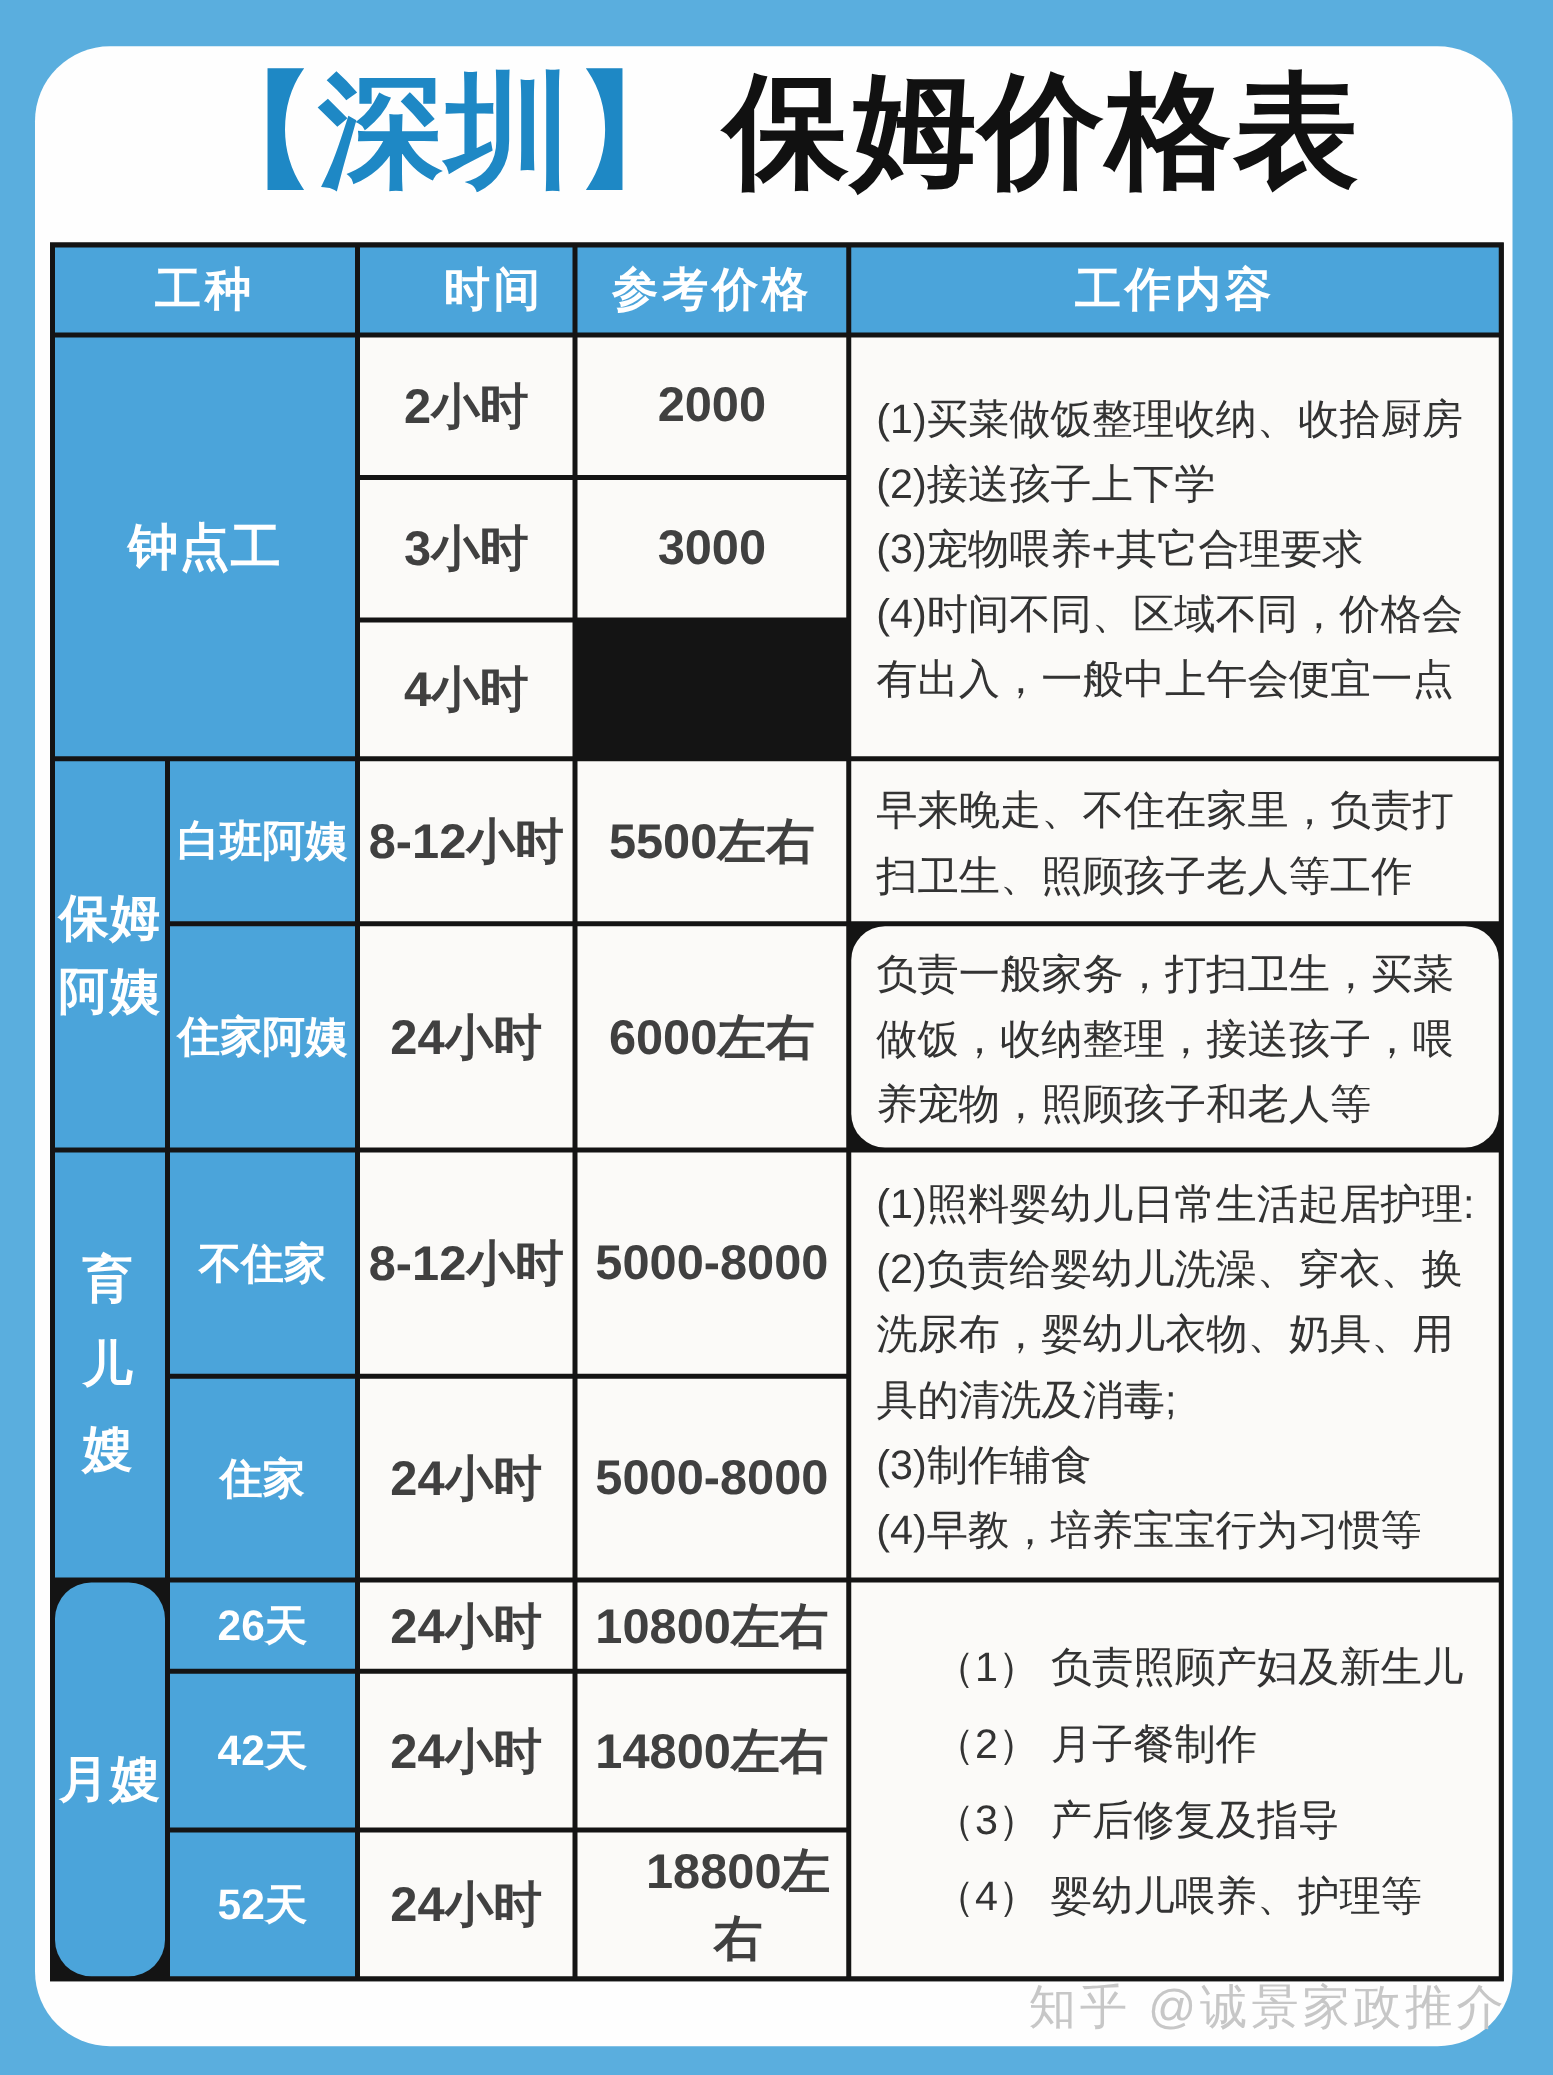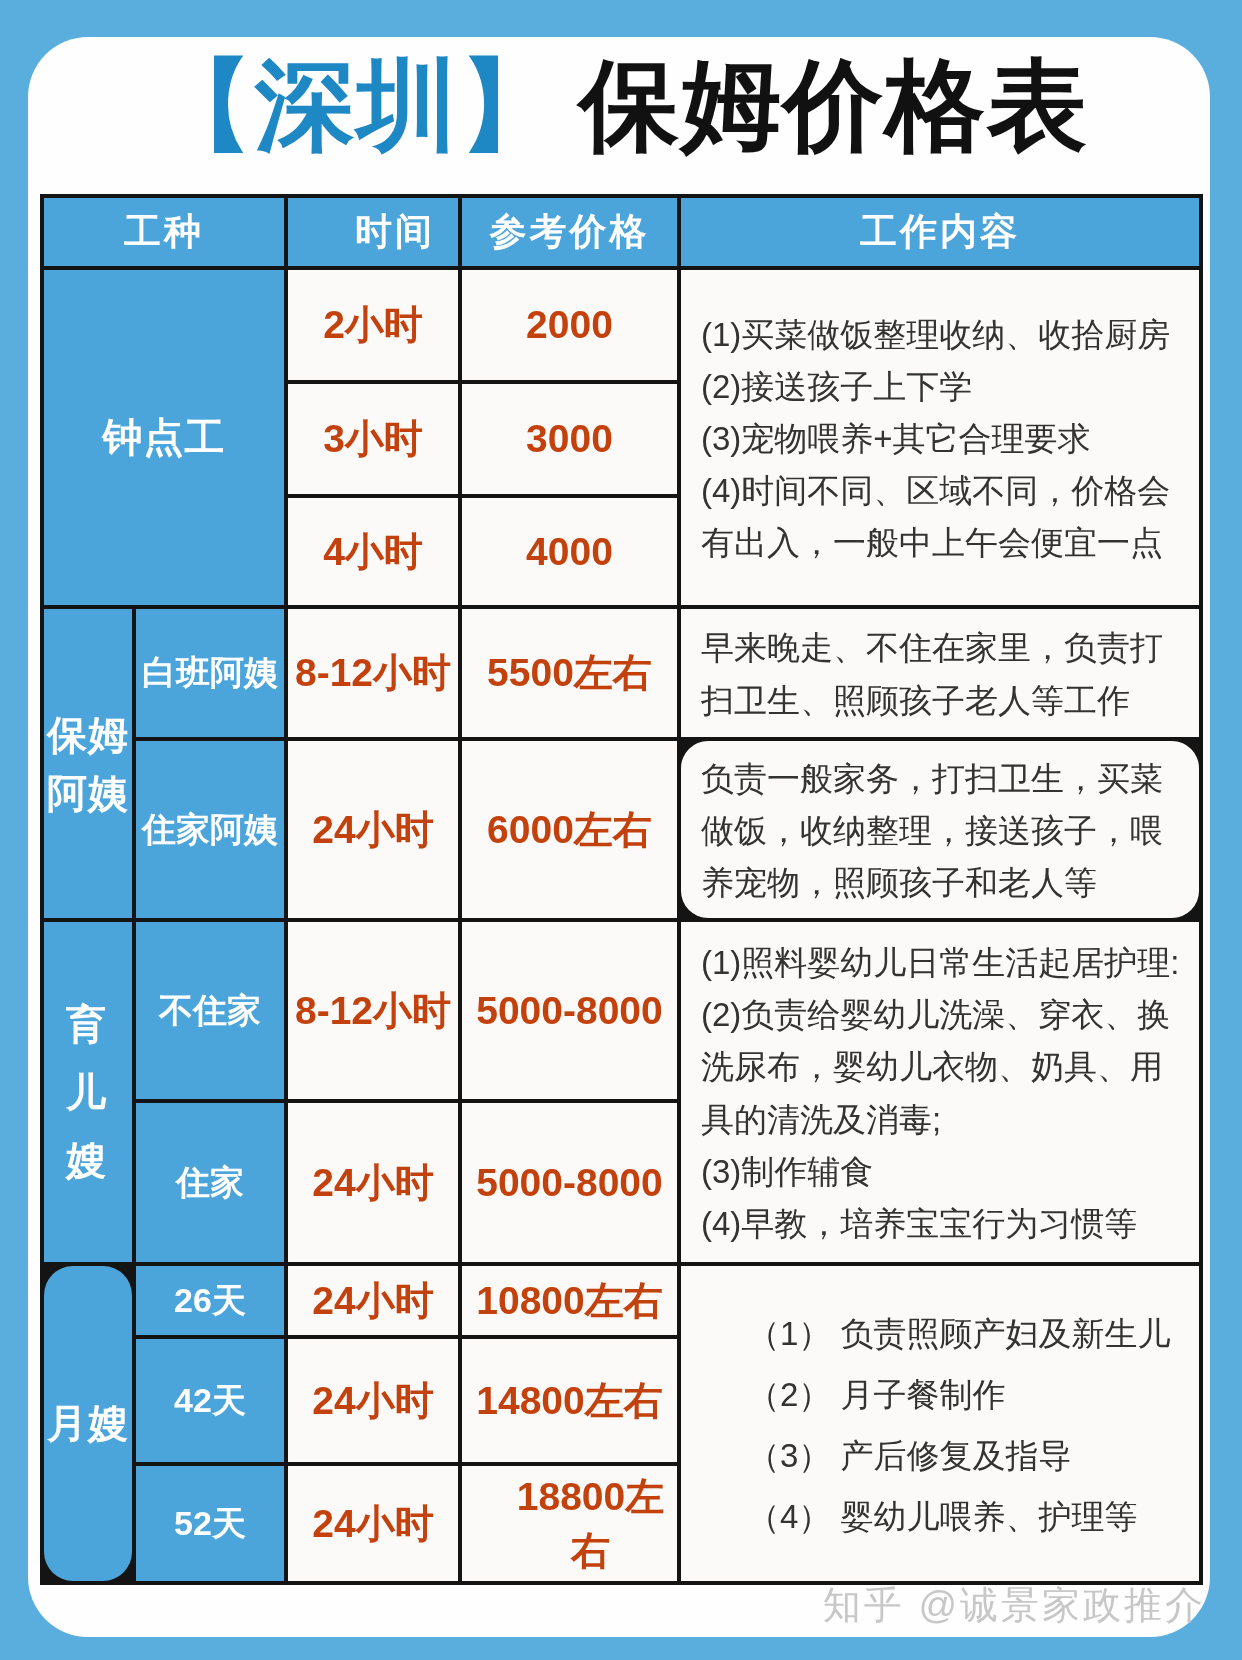--- a/index.html
+++ b/index.html
@@ -45,21 +45,21 @@
     display: flex;
     align-items: center;
     justify-content: center;
     text-align: center;
   }
   .blue { background: #4ba4da; color: #ffffff; font-weight: 700; }
   .white { background: #fbfaf8; color: #2b2b2b; }
   .head { font-size: 37px; letter-spacing: 3px; }
   .lab  { font-size: 40px; letter-spacing: 1px; }
   .sub  { font-size: 34px; }
-  .val  { font-size: 39px; font-weight: 600; color: #c2410c; letter-spacing: 0px; }
+  .val  { font-size: 39px; font-weight: 600; color: #404040; letter-spacing: 0px; }
   .wrap2 { display: inline-block; width: 2.15em; word-break: break-all; line-height: 1.45; text-align: center; }
   .wrap1 { display: inline-block; width: 1.1em;  word-break: break-all; line-height: 1.7;  text-align: left; }
   .content {
     justify-content: flex-start;
     text-align: left;
     font-size: 33px;
     line-height: 1.58;
     color: #333333;
     padding: 15px 16px 12px 20px;
     white-space: pre-line;
@@ -91,21 +91,20 @@
   <div class="cell blue head" style="grid-column:3; grid-row:1;padding-left:44px;">时间</div>
   <div class="cell blue head" style="grid-column:4; grid-row:1;">参考价格</div>
   <div class="cell blue head" style="grid-column:5; grid-row:1;">工作内容</div>
 
   <div class="cell blue lab" style="grid-column:1/3; grid-row:2/5;">钟点工</div>
   <div class="cell white val" style="grid-column:3; grid-row:2;">2小时</div>
   <div class="cell white val" style="grid-column:4; grid-row:2;">2000</div>
   <div class="cell white val" style="grid-column:3; grid-row:3;">3小时</div>
   <div class="cell white val" style="grid-column:4; grid-row:3;">3000</div>
   <div class="cell white val" style="grid-column:3; grid-row:4;">4小时</div>
-  <div class="cell white val" style="grid-column:4; grid-row:4;">4000</div>
   <div class="cell white content" style="grid-column:5; grid-row:2/5;">(1)买菜做饭整理收纳、收拾厨房
 (2)接送孩子上下学
 (3)宠物喂养+其它合理要求
 (4)时间不同、区域不同，价格会有出入，一般中上午会便宜一点</div>
 
   <div class="cell blue lab" style="grid-column:1; grid-row:5/7;">
       <span class="wrap2">保姆阿姨</span>
     </div>
   <div class="cell blue sub" style="grid-column:2; grid-row:5;">白班阿姨</div>
   <div class="cell white val" style="grid-column:3; grid-row:5;">8-12小时</div>

